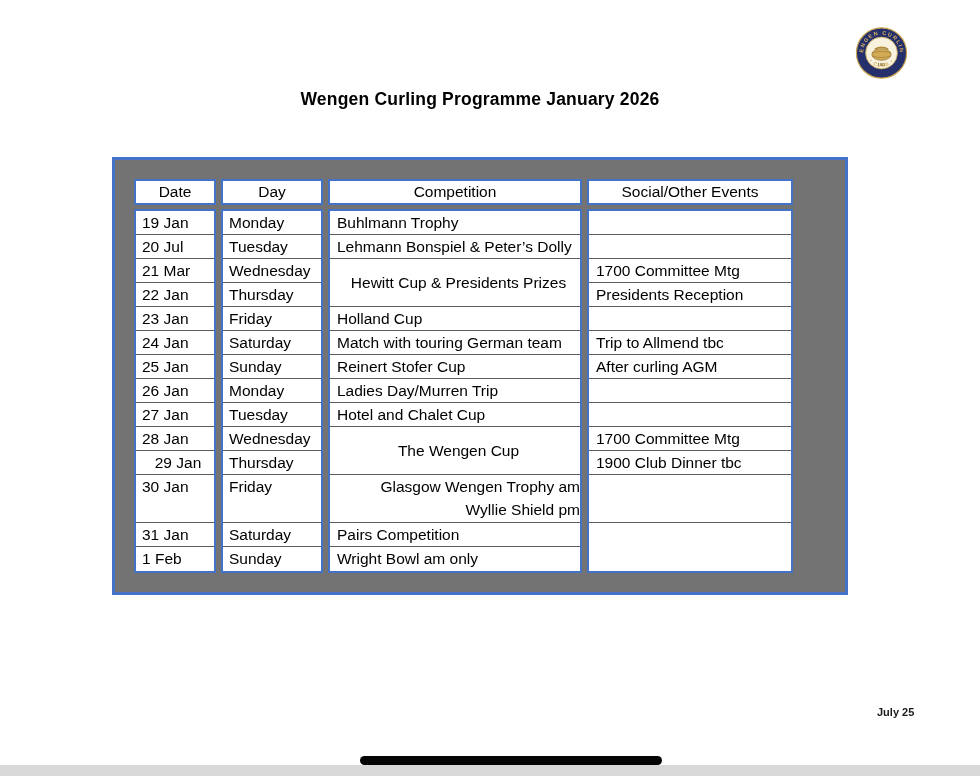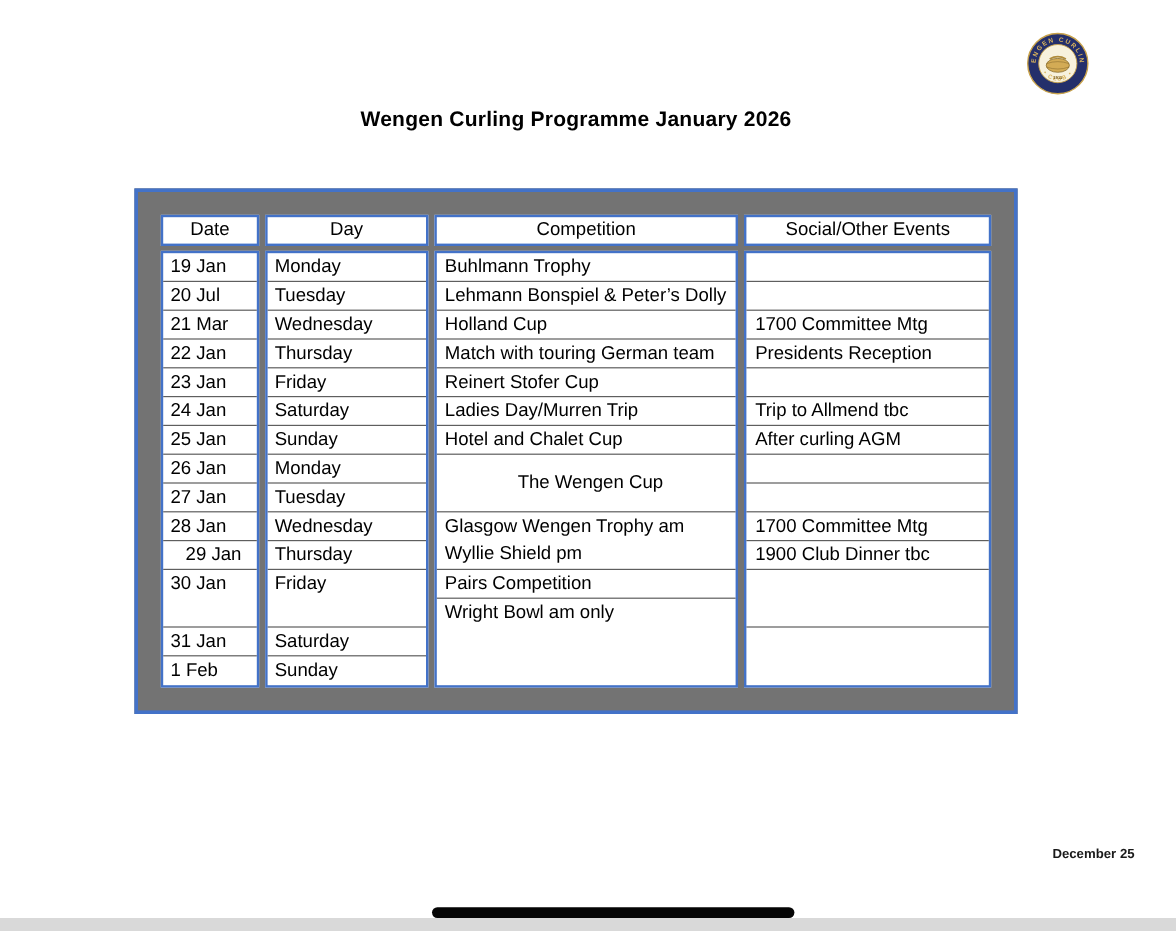--- a/index.html
+++ b/index.html
@@ -24,21 +24,21 @@
     position:absolute;left:112px;top:157px;width:736px;box-sizing:border-box;
     border:3px solid var(--blue);padding:19px;background:#737373;
   }
   .hdr-row{display:flex;gap:5px;margin-bottom:4px;}
   .hdr-cell{
     box-sizing:border-box;border:2px solid var(--blue);
     height:26px;line-height:21px;text-align:center;font-size:15.5px;background:#fff;
   }
   .body-row{display:flex;gap:5px;}
   .col{box-sizing:border-box;border:2px solid var(--blue);background:#fff;}
-  .w0{width:82px}.w1{width:136px}.w2{width:254px}.w3{width:206px}
+  .w0{width:82px}.w1{width:102px}.w2{width:254px}.w3{width:206px}
   .cell{
     box-sizing:border-box;border-bottom:1px solid var(--sep);
     font-size:15.5px;line-height:23px;padding-left:6px;
     overflow:hidden;white-space:nowrap;
   }
   .col .cell:last-child{border-bottom:none;}
   .col[data-name="competition-column"] .cell,
   .col[data-name="social-column"] .cell{padding-left:7px;}
   .cell.center{
     display:flex;align-items:center;justify-content:center;padding-left:0;
@@ -127,39 +127,42 @@
         <div class="cell" data-name="cell-day" style="height: 24px;">Saturday</div>
         <div class="cell" data-name="cell-day" style="height: 24px;">Sunday</div>
       </div>
       <div class="col w2" data-name="competition-column">
         <div class="cell" data-name="cell-competition" style="height: 24px;">
           <div class="ln" data-name="cell-line">Buhlmann Trophy</div>
         </div>
         <div class="cell" data-name="cell-competition" style="height: 24px;">
           <div class="ln" data-name="cell-line">Lehmann Bonspiel &amp; Peter’s Dolly</div>
         </div>
+        <div class="cell center" data-name="cell-competition" style="height: 48px;">
+          <div class="ln" data-name="cell-line">Hewitt Cup &amp; Presidents Prizes</div>
+        </div>
         <div class="cell" data-name="cell-competition" style="height: 24px;">
           <div class="ln" data-name="cell-line">Holland Cup</div>
         </div>
         <div class="cell" data-name="cell-competition" style="height: 24px;">
           <div class="ln" data-name="cell-line">Match with touring German team</div>
         </div>
         <div class="cell" data-name="cell-competition" style="height: 24px;">
           <div class="ln" data-name="cell-line">Reinert Stofer Cup</div>
         </div>
         <div class="cell" data-name="cell-competition" style="height: 24px;">
           <div class="ln" data-name="cell-line">Ladies Day/Murren Trip</div>
         </div>
         <div class="cell" data-name="cell-competition" style="height: 24px;">
           <div class="ln" data-name="cell-line">Hotel and Chalet Cup</div>
         </div>
         <div class="cell center" data-name="cell-competition" style="height: 48px;">
           <div class="ln" data-name="cell-line">The Wengen Cup</div>
         </div>
-        <div class="cell" data-name="cell-competition" style="height: 48px;">
+        <div class="cell" data-name="cell-competition" style="height: 48px; text-align: right;">
           <div class="ln" data-name="cell-line">Glasgow Wengen Trophy am</div>
           <div class="ln" data-name="cell-line">Wyllie Shield pm</div>
         </div>
         <div class="cell" data-name="cell-competition" style="height: 24px;">
           <div class="ln" data-name="cell-line">Pairs Competition</div>
         </div>
         <div class="cell" data-name="cell-competition" style="height: 24px;">
           <div class="ln" data-name="cell-line">Wright Bowl am only</div>
         </div>
       </div>
@@ -174,16 +177,16 @@
         <div class="cell" data-name="cell-social" style="height: 24px;"></div>
         <div class="cell" data-name="cell-social" style="height: 24px;"></div>
         <div class="cell" data-name="cell-social" style="height: 24px;">1700 Committee Mtg</div>
         <div class="cell" data-name="cell-social" style="height: 24px;">1900 Club Dinner tbc</div>
         <div class="cell" data-name="cell-social" style="height: 48px;"></div>
         <div class="cell" data-name="cell-social" style="height: 24px;"></div>
       </div>
     </div>
 </div>
 
-<div class="corner-note" data-name="footer-date-note">December 25</div>
+<div class="corner-note" data-name="footer-date-note">July 25</div>
 
 <div class="scroll-track" data-name="horizontal-scrollbar-track"></div>
 <div class="scroll-thumb" data-name="horizontal-scrollbar-thumb"></div>
 
 </body></html>

